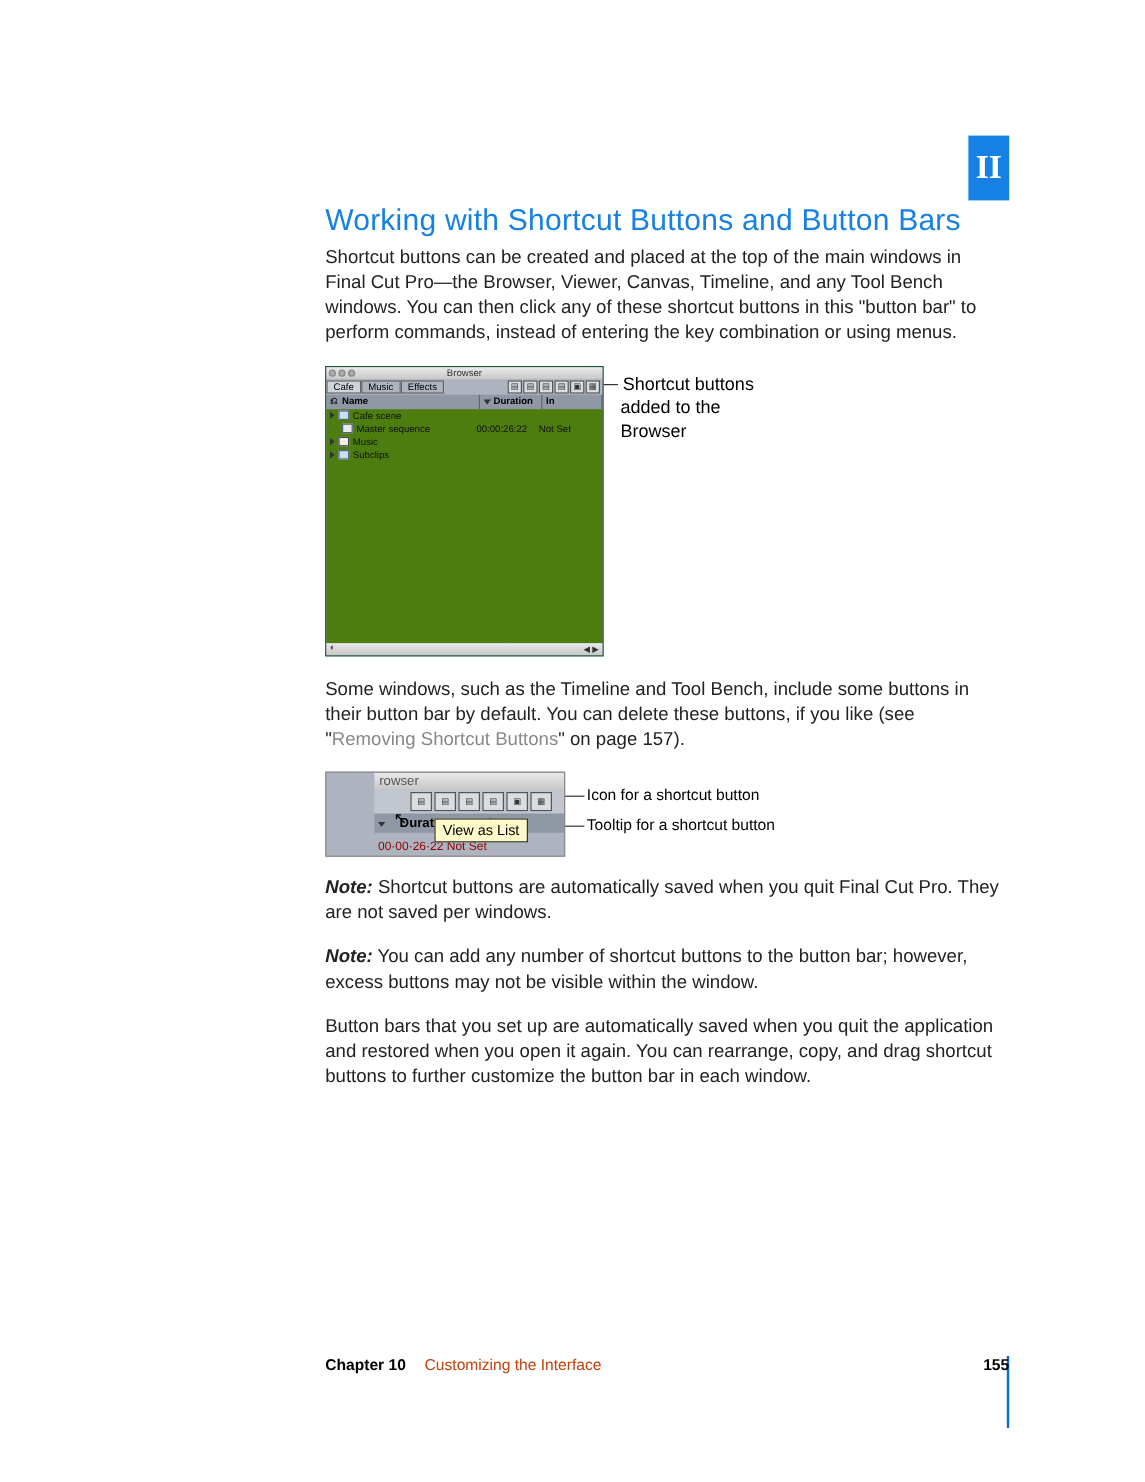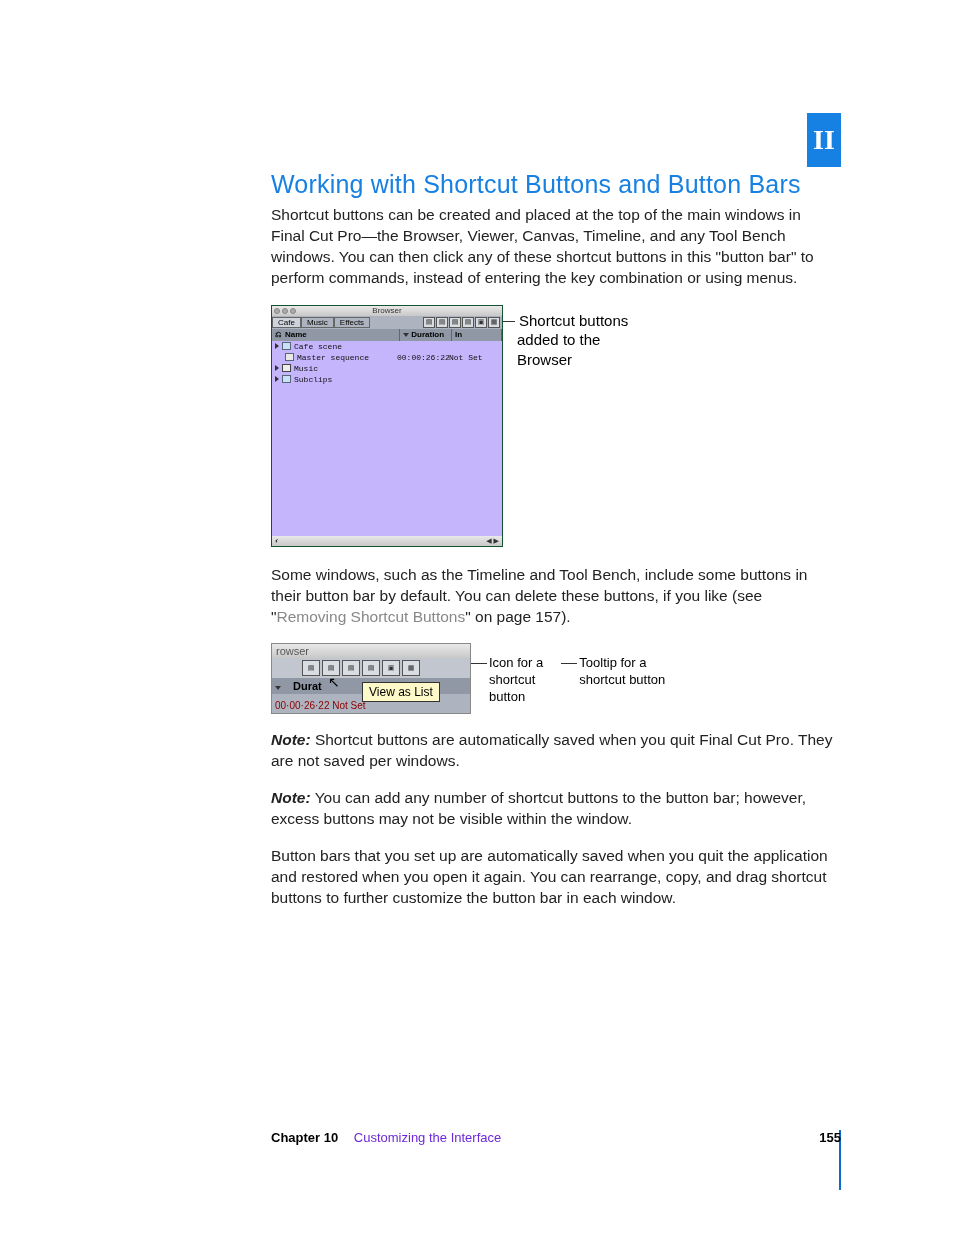--- a/index.html
+++ b/index.html
@@ -86,21 +86,21 @@
   .bw-tabbar { display:flex; align-items:center; background:#aeb4bf; height:13px;}
   .bw-tab{ padding:1px 5px; font-size:8px; border:1px solid #666; background:#cfd3db; height:11px; display:flex;align-items:center;}
   .bw-tab.inactive{ background:#aeb4bf;}
   .bw-buttonbar{ margin-left:auto; display:flex; gap:1px; padding-right:2px;}
   .bw-btn{ width:12px;height:11px;background:#d9dce1;border:1px solid #555; display:flex;align-items:center;justify-content:center;font-size:7px;color:#333;}
   .bw-headers{ display:flex; background:#9098a5; font-weight:bold; font-size:8px; color:#000;}
   .bw-headers div{ border-right:1px solid #666; padding:1px 3px;}
   .col-name{width:128px; display:flex; align-items:center;}
   .col-dur{width:52px;}
   .col-in{flex:1;}
-  .bw-body{ background:#c4b5fd; height:195px;font-family:Liberation Mono, monospace;}
+  .bw-body{ background:#4d7c0f; height:195px;}
   .bw-row{ display:flex; font-size:8px; padding:1px 3px; align-items:center; color:#111;}
   .bw-row .cell-name{width:122px; display:flex; gap:3px; align-items:center;}
   .bw-row .cell-dur{width:52px;}
   .bw-row .cell-in{flex:1;}
   .tri-r{width:0;height:0;border-top:3px solid transparent;border-bottom:3px solid transparent;border-left:4px solid #333;display:inline-block;}
   .tri-d{width:0;height:0;border-left:3px solid transparent;border-right:3px solid transparent;border-top:4px solid #333;display:inline-block;}
   .fold{width:9px;height:8px;background:#c9e0f7;border:1px solid #567;display:inline-block;}
   .seq{width:9px;height:8px;background:#e8e8e8;border:1px solid #567;display:inline-block;}
   .reel{width:9px;height:8px;background:#eee;border:1px solid #444;display:inline-block;position:relative;}
   .bw-footer{ background:linear-gradient(#e9e9e9,#c8c8c8); height:10px; display:flex; justify-content:space-between; align-items:center; padding:0 3px; font-size:7px;color:#333;}
@@ -125,20 +125,21 @@
     margin: 8px 0 16px 0;
   }
   .fig2{
     width: 200px;
     border:1px solid #888;
     font-family:"Lucida Grande", Arial, sans-serif;
     font-size:10px;
     background:#aeb4bf;
     position:relative;
     overflow:hidden;
+    padding-left:40px;
   }
   .fig2-title{ background:linear-gradient(#e9e9e9,#c8c8c8); text-align:left; font-size:11px; color:#555; padding:1px 4px;}
   .fig2-bar{ background:#c2c7cf; padding:2px; display:flex; gap:2px; justify-content:flex-start; padding-left:30px;}
   .fig2-bar .bw-btn{width:18px;height:16px;}
   .fig2-headers{ display:flex; background:#9098a5; font-weight:bold; font-size:11px; padding:2px 3px;}
   .fig2-headers .h1{width:18px;}
   .fig2-headers .h2{width:74px;}
   .tooltip{
     position:absolute;
     top:38px; left:90px;
@@ -151,21 +152,21 @@
   .cursor{
     position:absolute;
     top:30px; left:56px;
     font-size:14px;
     color:#000;
     z-index:3;
   }
   .fig2-body{padding:6px 3px 2px; color:#8a0000; font-size:10px;}
   .callouts2{
     display:flex;
-    flex-direction:row;
+    flex-direction:column;
     gap:8px;
     font-size:13px;
     padding-top:12px;
     width:180px;
   }
   .callouts2 div{ position:relative; line-height:1.3;}
   .callouts2 div::before{
     content:"";
     position:absolute;
     left:-18px; top:8px;
@@ -176,21 +177,21 @@
     position:absolute;
     left:271px;
     right:113px;
     top:1130px;
     display:flex;
     justify-content:space-between;
     font-size:13px;
   }
   .page-footer .left{ }
   .page-footer .left b{ font-weight:700;}
-  .page-footer .chapname{ color:#6d28d9; margin-left:12px;}
+  .page-footer .chapname{ color:#c2410c; margin-left:12px;}
   .page-footer .pnum{ font-weight:700;}
 </style>
 </head>
 <body>
 
 <div class="part-tab">II</div>
 <div class="vrule"></div>
 
 <div class="content">
   <h1 class="heading">Working with Shortcut Buttons and Button Bars</h1>

